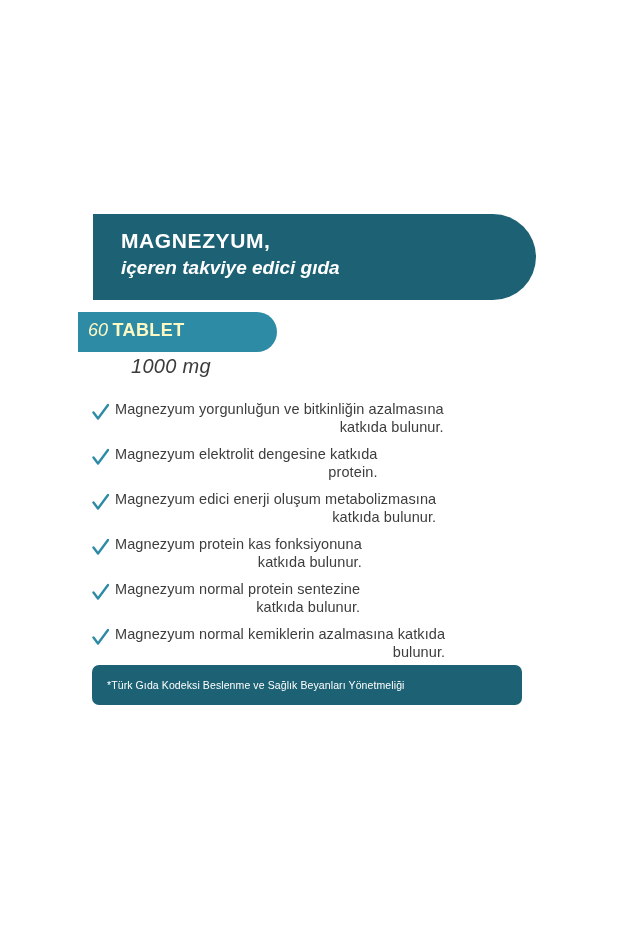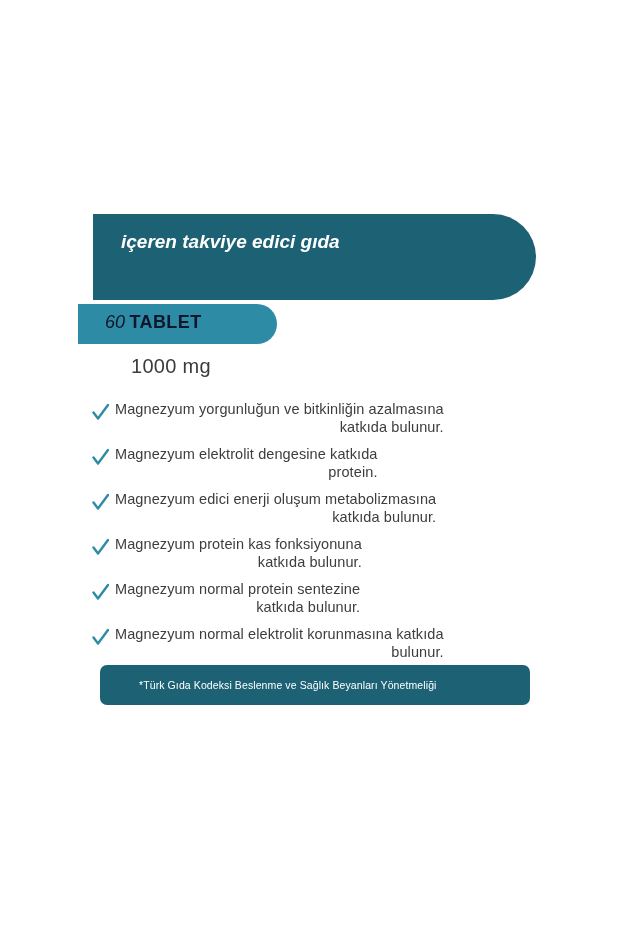--- a/index.html
+++ b/index.html
@@ -48,46 +48,47 @@
     font-style: italic;
     line-height: 24px;
     margin: 2px 0 0 0;
     font-weight: bold;
   }
 
   
   .tablet-pill {
     position: absolute;
     left: 78px;
-    top: 304px;
+    top: 312px;
     width: 199px;
     height: 40px;
     background: #2e8ba6;
     border-radius: 0 20px 20px 0;
     box-sizing: border-box;
-    padding: 8px 0 0 27px;
-    color: #0f172a;
+    padding: 8px 0 0 10px;
+    color: #fef9c3;
   }
   .tablet-count {
     font-size: 18px;
     font-style: italic;
     font-weight: normal;
   }
   .tablet-word {
     font-size: 18px;
     font-weight: bold;
     letter-spacing: 0.4px;
   }
 
   .dosage {
     position: absolute;
     left: 131px;
     top: 355px;
     font-size: 20px;
     color: #3b3b3b;
+    font-style: italic;
     letter-spacing: 0.3px;
   }
 
   
   .benefits {
     position: absolute;
     left: 92px;
     top: 400px;
     width: 460px;
     text-align: right;
@@ -109,41 +110,42 @@
     color: #3d3d3d;
     font-size: 14.5px;
     line-height: 18px;
     white-space: pre-line;
     letter-spacing: 0.1px;
   }
 
   
   .footnote {
     position: absolute;
-    left: 100px;
+    left: 92px;
     top: 665px;
     width: 430px;
     height: 40px;
     background: #1d6274;
     border-radius: 7px;
     color: #ffffff;
     font-size: 10.5px;
     display: flex;
     align-items: center;
-    padding-left: 39px;
+    padding-left: 15px;
     box-sizing: border-box;
     letter-spacing: 0.1px;
   }
 </style>
 </head>
 <body>
 
 <div class="page">
 
   <div class="title-banner">
+    <div class="title-main">MAGNEZYUM,</div>
     <div class="title-sub">içeren takviye edici gıda</div>
   </div>
 
   <div class="tablet-pill">
     <span class="tablet-count">60</span>
     <span class="tablet-word">TABLET</span>
   </div>
 
   <div class="dosage">1000 mg</div>
 
@@ -198,21 +200,21 @@
       <span class="benefit-text">Magnezyum normal protein sentezine
 katkıda bulunur.</span>
     </div>
 
     <div class="benefit">
       <span class="check">
         <svg width="17" height="19" viewBox="0 0 17 19">
             <path d="M1.5 9.5 L6 15.5 L16 2" stroke="#2e8ba6" stroke-width="2.4" fill="none" stroke-linecap="round" stroke-linejoin="round"></path>
           </svg>
       </span>
-      <span class="benefit-text">Magnezyum normal elektrolit korunmasına katkıda
+      <span class="benefit-text">Magnezyum normal kemiklerin azalmasına katkıda
 bulunur.</span>
     </div>
 
   </div>
 
   <div class="footnote">*Türk Gıda Kodeksi Beslenme ve Sağlık Beyanları Yönetmeliği</div>
 
 </div>
 
 </body></html>

